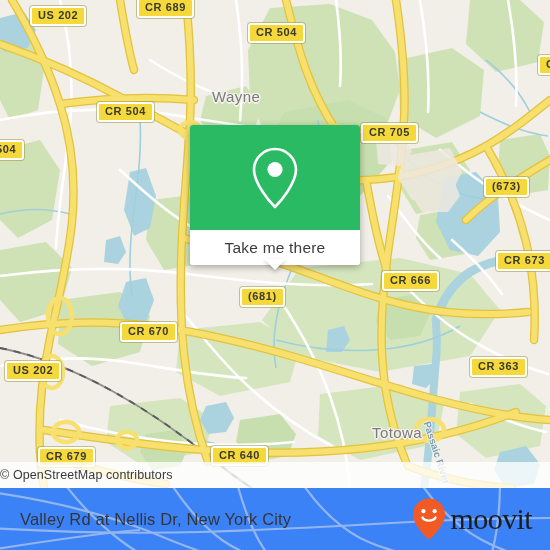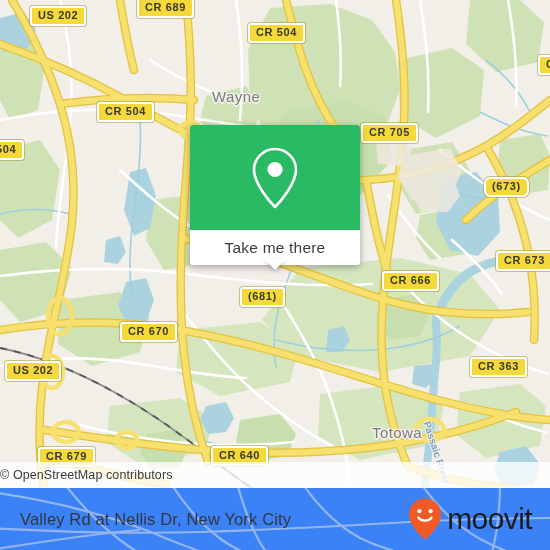--- a/index.html
+++ b/index.html
@@ -64,21 +64,21 @@
     position:absolute;left:0;top:488px;width:550px;height:62px;background:#3b82f6;
     display:flex;align-items:center;justify-content:space-between;overflow:hidden;
   }
   .footer-wm{position:absolute;left:0;top:0;width:550px;height:62px;opacity:.5;}
   .footer-title{
     position:relative;z-index:2;padding-left:20px;font-size:16.5px;color:#35353a;
     letter-spacing:.15px;white-space:nowrap;
   }
   .brand{position:relative;z-index:2;display:flex;align-items:center;padding-right:18px;}
   .brand-word{font-size:30px;color:#1c1c1c;letter-spacing:-.6px;line-height:30px;
-    font-family:Liberation Sans, sans-serif;font-weight:500;}
+    font-family:Liberation Serif, serif;font-weight:500;}
 </style>
 </head>
 <body>
 
 <div id="app">
 
   <div class="map">
     <svg width="550" height="488" viewBox="0 0 550 488">
       <defs>
         <clipPath id="mapclip">
@@ -228,21 +228,21 @@
 
     <div class="riverlbl" style="left:432px;top:420px;transform:rotate(72deg);transform-origin:0 0;">Passaic River</div>
 
     <div class="shield" style="left:30px;top:6px;">US 202</div>
     <div class="shield" style="left:137px;top:-2px;">CR 689</div>
     <div class="shield" style="left:248px;top:23px;">CR 504</div>
     <div class="shield" style="left:492px;top:55px;margin-left:46px;">CR 675</div>
     <div class="shield" style="left:97px;top:102px;">CR 504</div>
     <div class="shield" style="left:361px;top:123px;">CR 705</div>
     <div class="shield" style="left:-12px;top:140px;">504</div>
-    <div class="shield" style="left:484px;top:177px;border-radius:6px;">(673)</div>
+    <div class="shield" style="left:484px;top:177px;">(673)</div>
     <div class="shield" style="left:382px;top:271px;">CR 666</div>
     <div class="shield" style="left:496px;top:251px;">CR 673</div>
     <div class="shield" style="left:240px;top:287px;">(681)</div>
     <div class="shield" style="left:120px;top:322px;">CR 670</div>
     <div class="shield" style="left:5px;top:361px;">US 202</div>
     <div class="shield" style="left:470px;top:357px;">CR 363</div>
     <div class="shield" style="left:38px;top:447px;">CR 679</div>
     <div class="shield" style="left:211px;top:446px;">CR 640</div>
 
     <div class="attrib">

